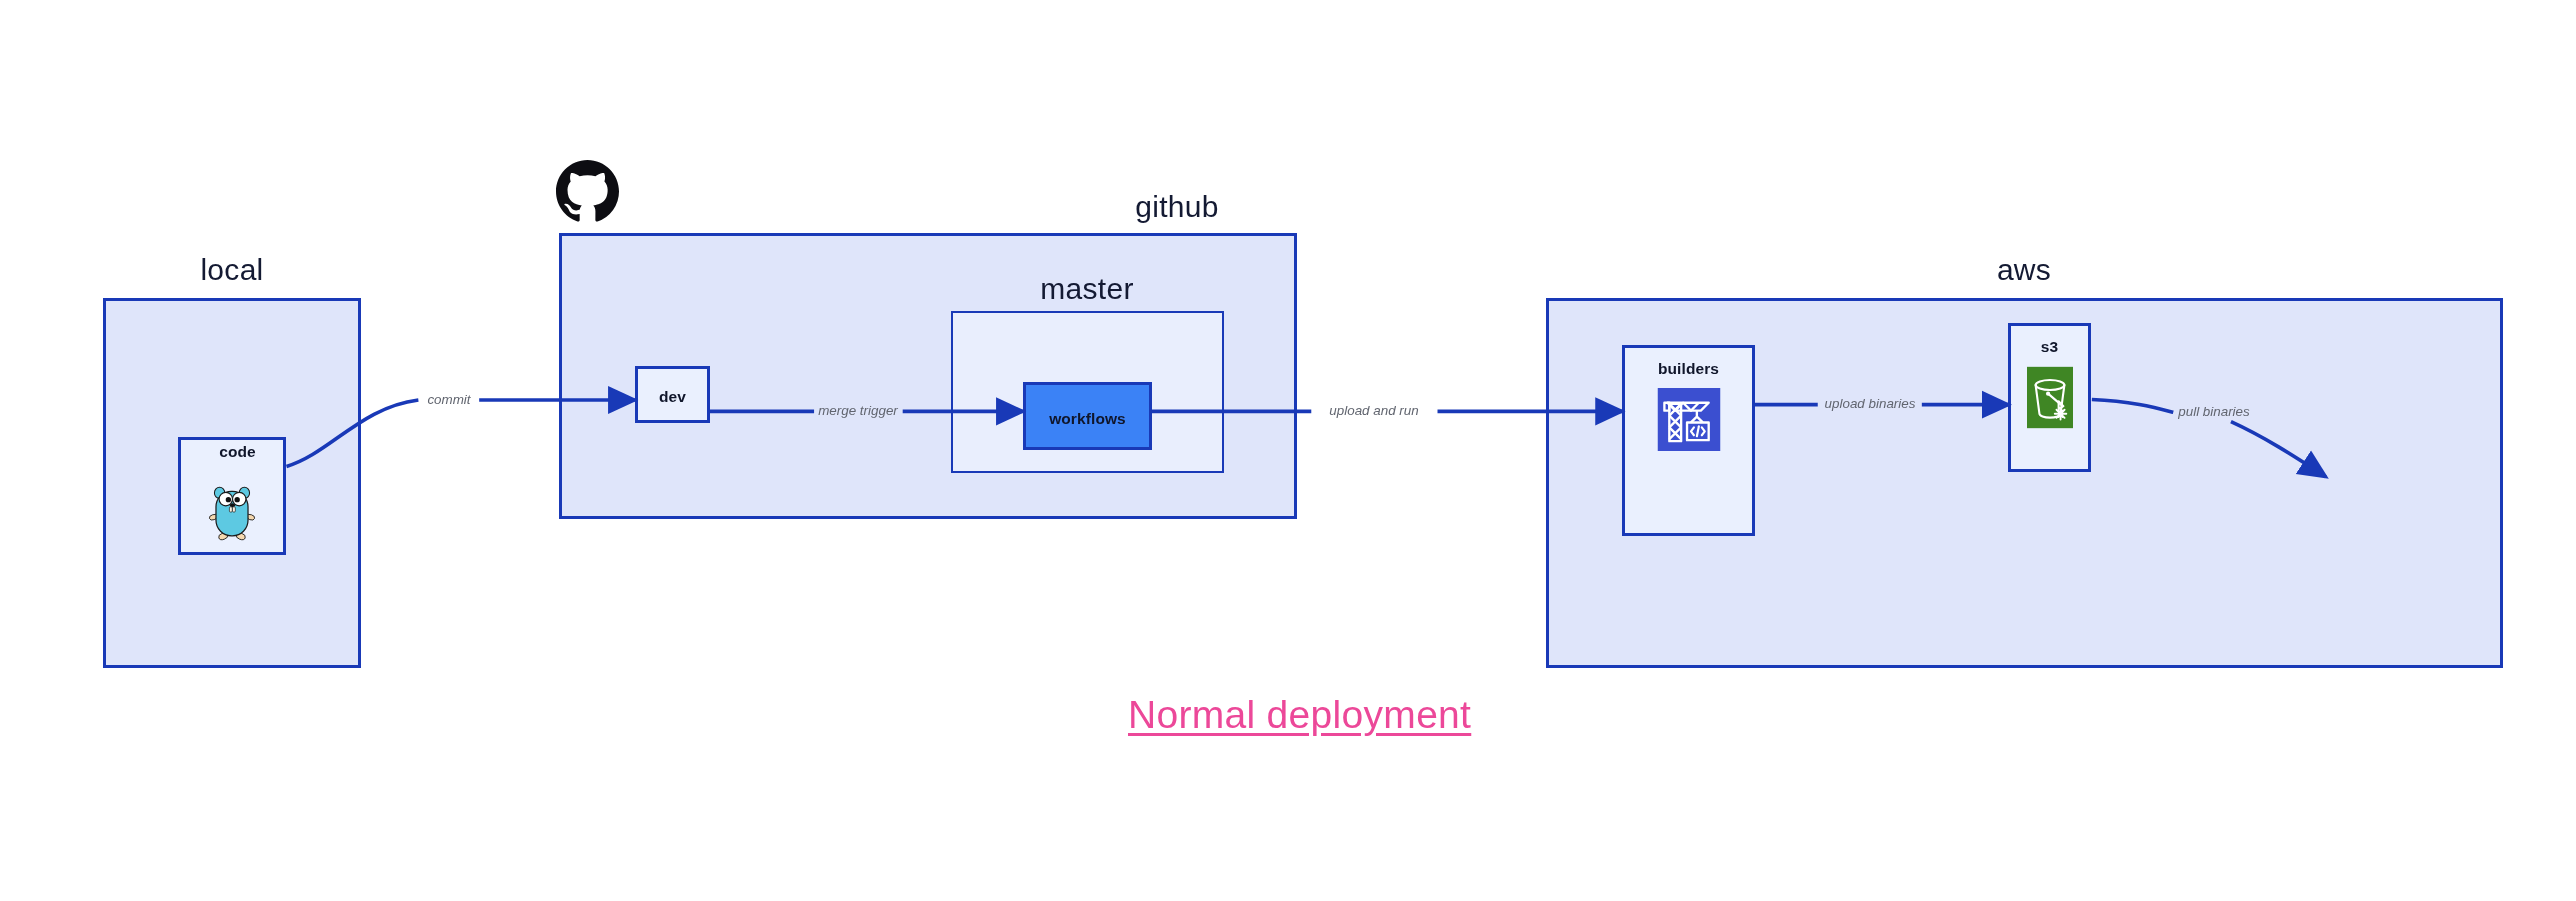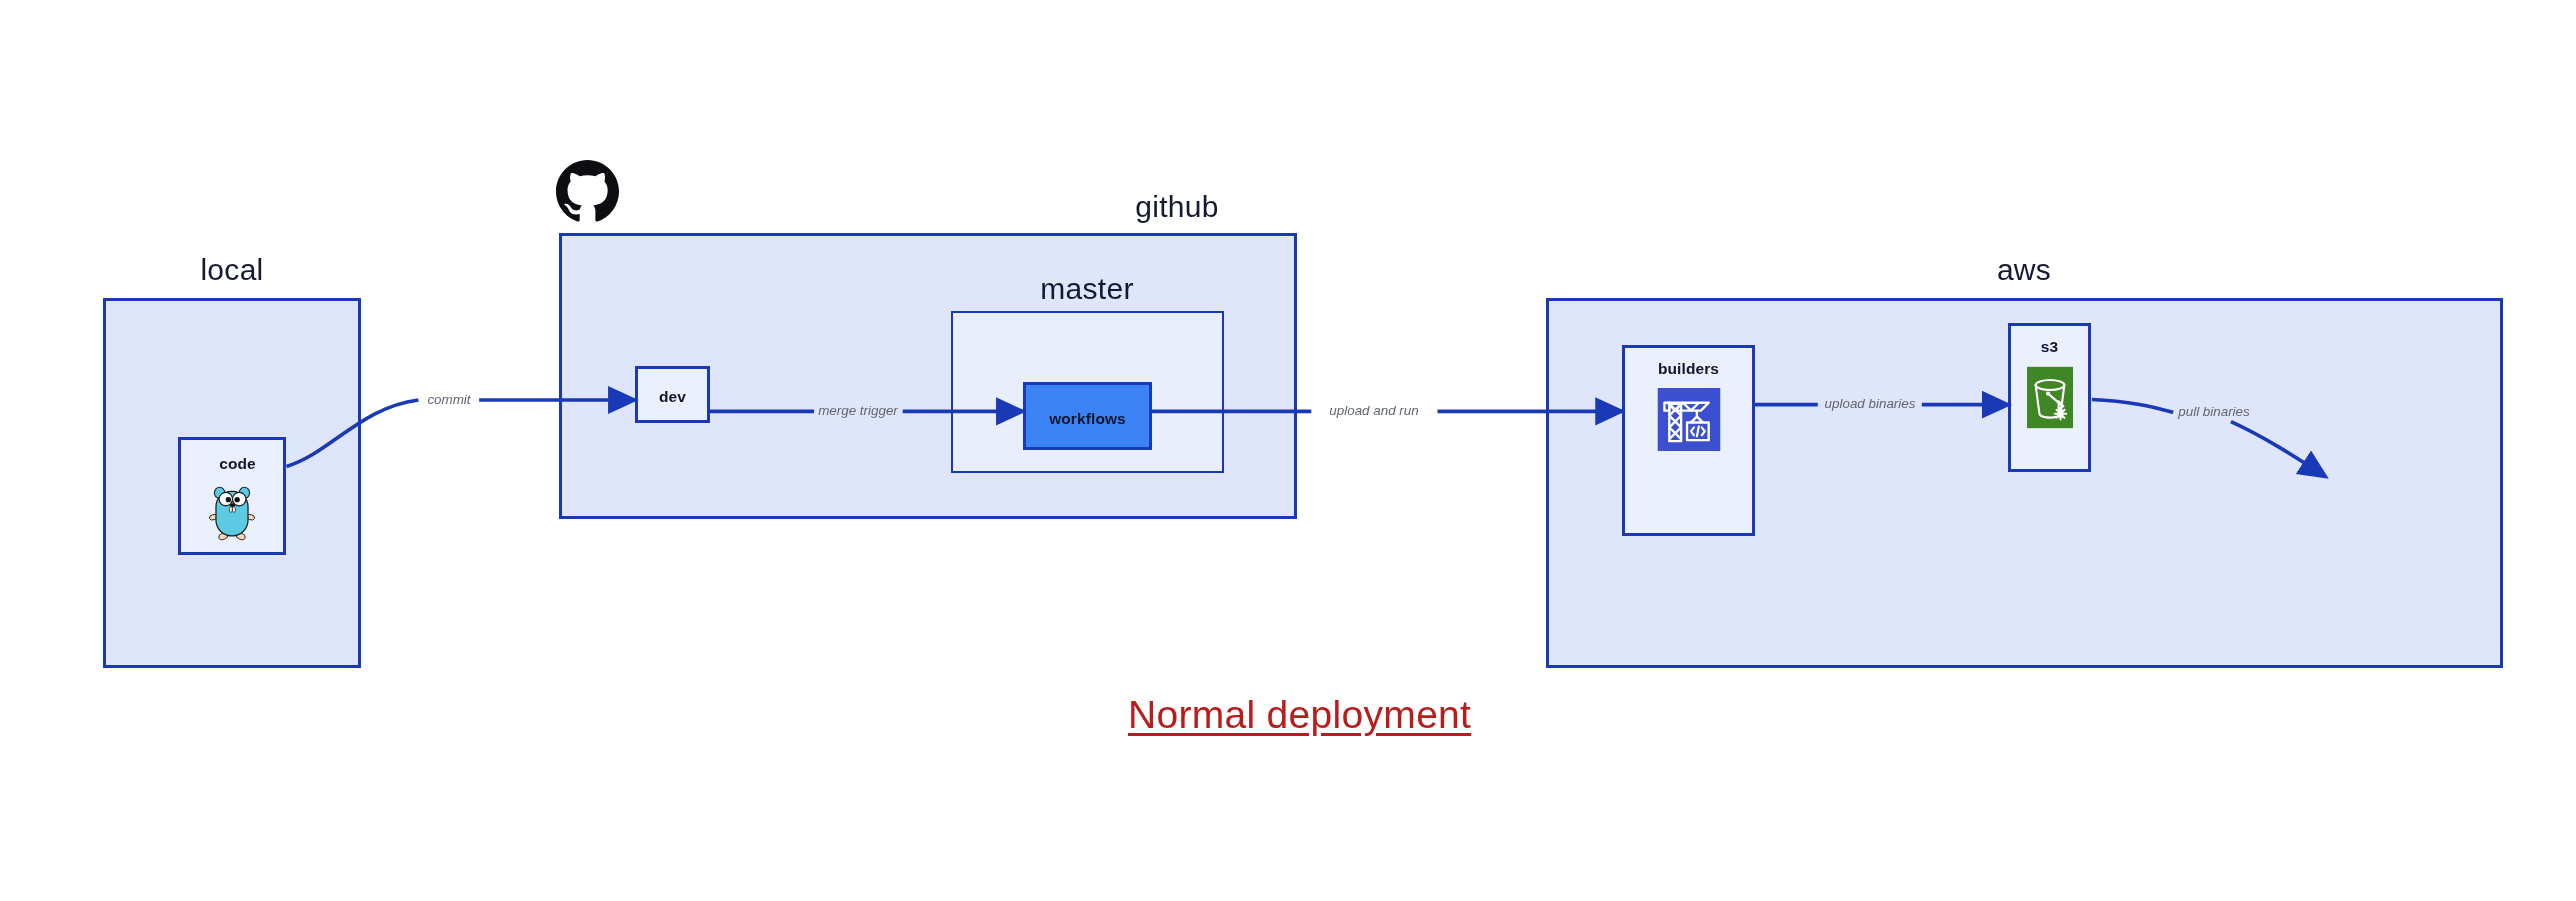--- a/index.html
+++ b/index.html
@@ -67,21 +67,21 @@
     transform:translate(-50%,-50%);
     background:transparent;
     padding:0 1.5px;
     line-height:1;
   }
 
   
   .page-title{
     position:absolute;
     font-size:39px;
-    color:#b91c1c;
+    color:#ec4899;
     text-decoration:underline;
     text-underline-offset:5.2px;
     white-space:nowrap;
     letter-spacing:0.3px;
   }
 
   svg.overlay{
     position:absolute;left:0;top:0;
     width:2604px;height:902px;
     pointer-events:none;
@@ -90,21 +90,21 @@
 </style>
 </head>
 <body>
 
 <div id="stage">
 
   <div class="group" style="left:103px;top:298px;width:258px;height:370px;"></div>
   <div class="group-label" style="left:103px;top:253px;width:258px;">local</div>
 
   <div class="node" style="left:178px;top:437px;width:108px;height:118px;">
-    <div class="node-label" style="top:15px;padding-left:11px;">code</div>
+    <div class="node-label" style="top:3px;padding-left:11px;">code</div>
     <div class="node-icon" style="top:40px;width:52px;height:62px;">
       <svg class="icon" viewBox="0 0 100 120" width="52" height="62">
 
         <ellipse cx="26" cy="25" rx="10" ry="11" fill="#5dc9e2" stroke="#1b1b1b" stroke-width="2"></ellipse>
         <ellipse cx="74" cy="25" rx="10" ry="11" fill="#5dc9e2" stroke="#1b1b1b" stroke-width="2"></ellipse>
 
         <ellipse cx="14" cy="72" rx="8" ry="5" fill="#f6d9b0" stroke="#1b1b1b" stroke-width="1.6" transform="rotate(-18 14 72)"></ellipse>
         <ellipse cx="86" cy="72" rx="8" ry="5" fill="#f6d9b0" stroke="#1b1b1b" stroke-width="1.6" transform="rotate(18 86 72)"></ellipse>
 
         <ellipse cx="33" cy="109" rx="9" ry="6" fill="#f6d9b0" stroke="#1b1b1b" stroke-width="1.6" transform="rotate(-20 33 109)"></ellipse>

